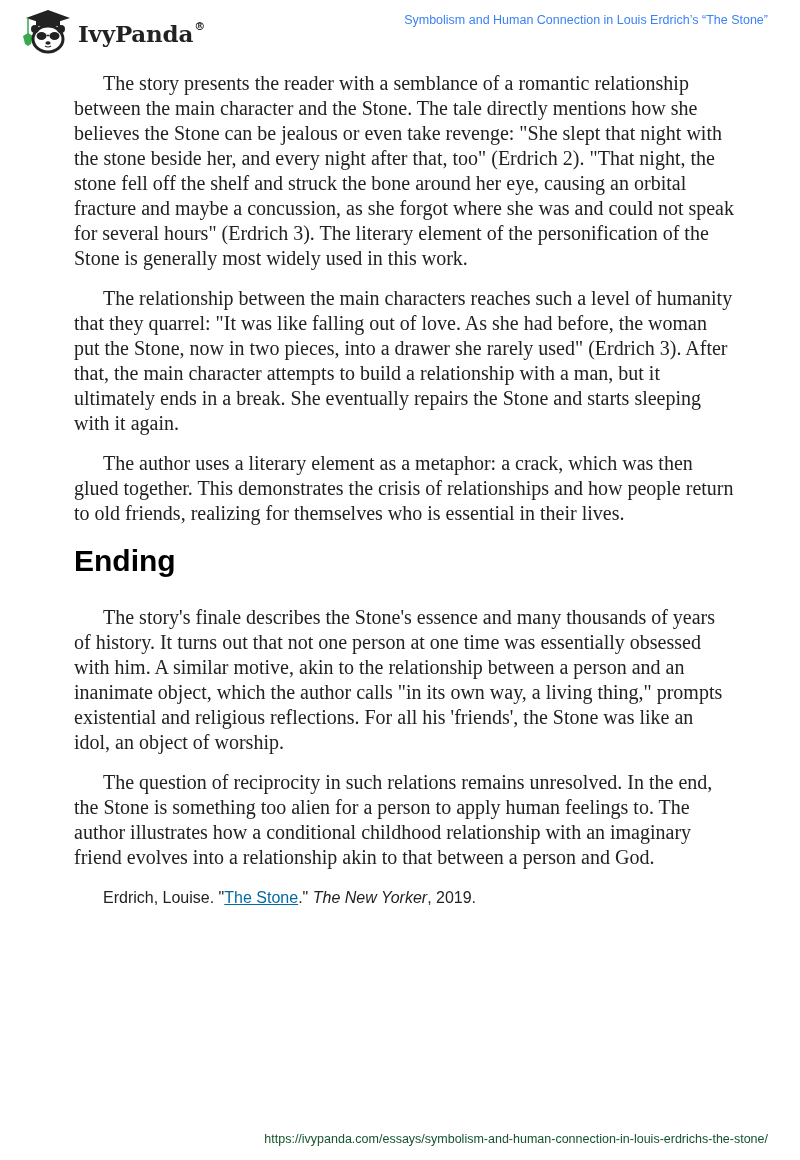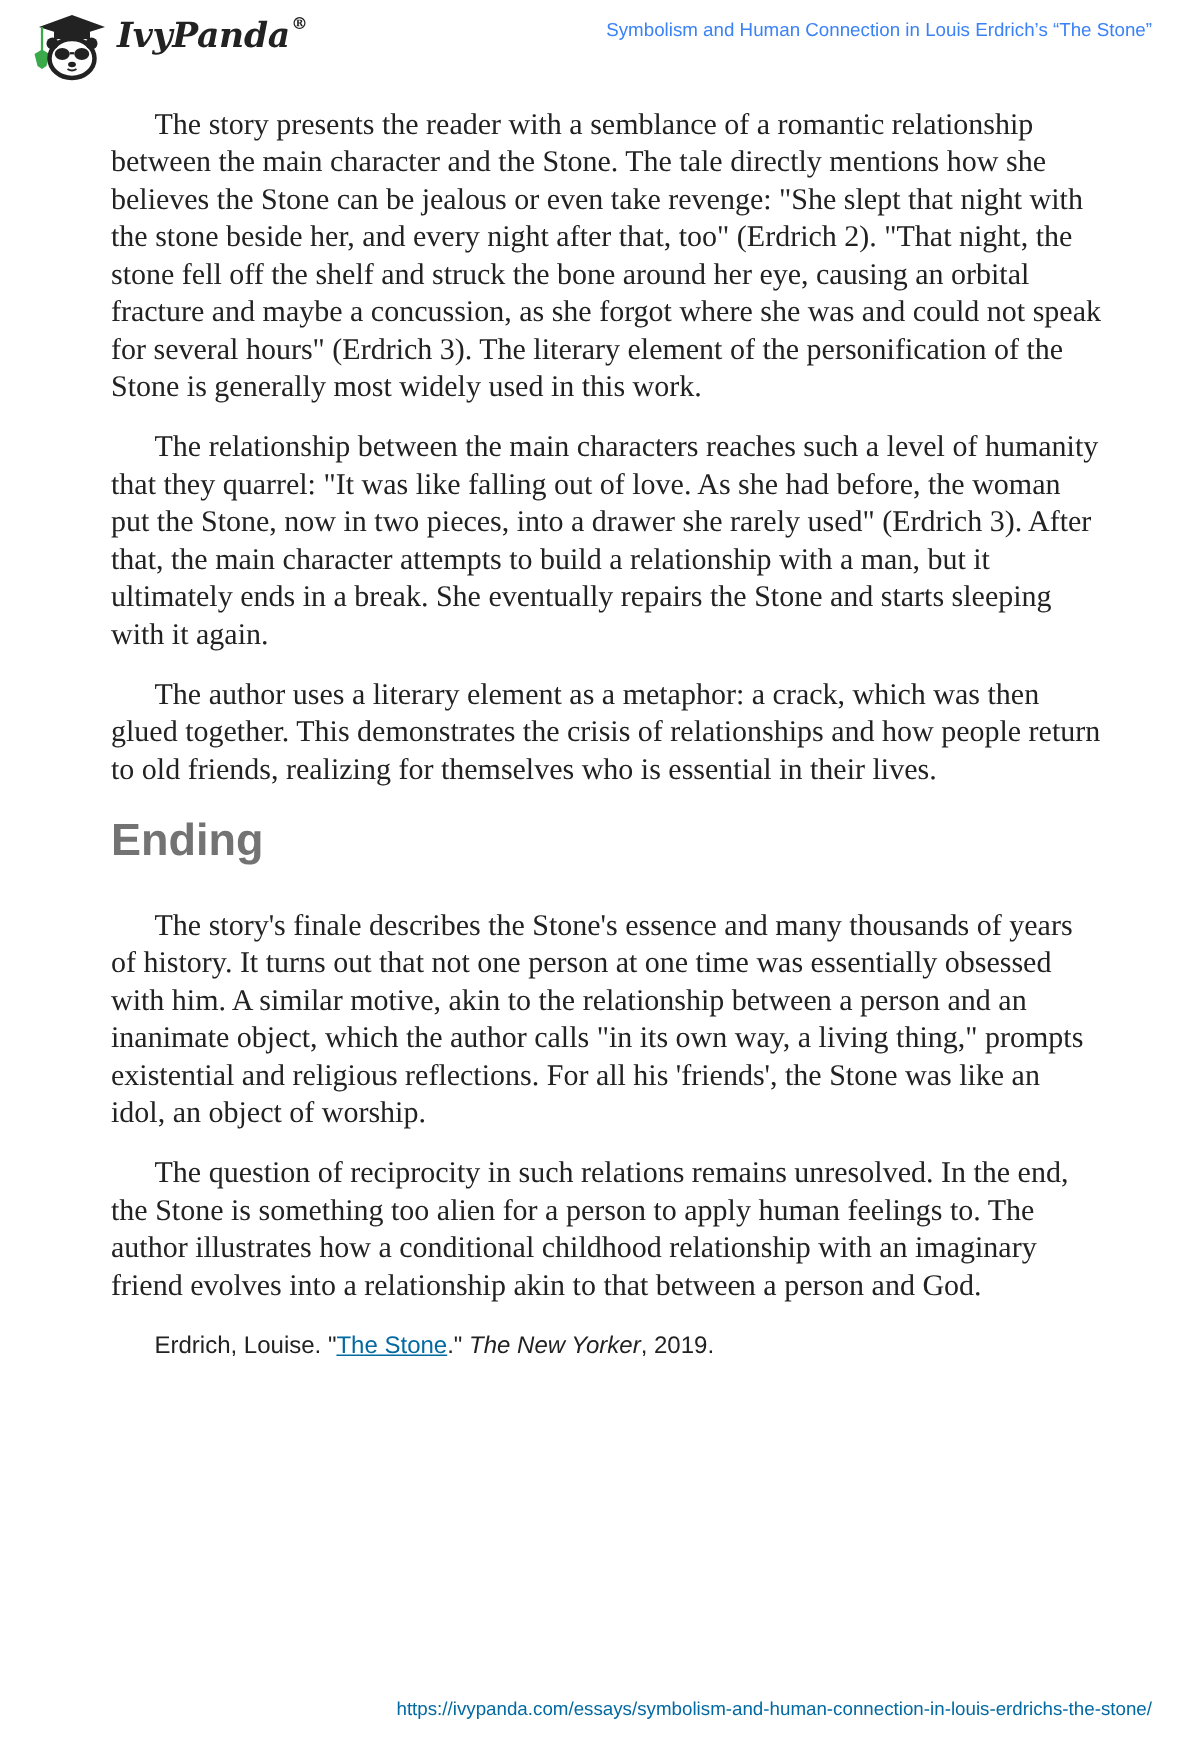--- a/index.html
+++ b/index.html
@@ -20,22 +20,21 @@
       top: 0;
       left: 0;
       width: 800px;
       height: 60px;
     }
     .logo {
       position: absolute;
       left: 18px;
       top: 8px;
       display: flex;
-      align-items: flex-start;
-      font-style: italic;
+      align-items: center;
     }
     .logo-mark {
       width: 54px;
       height: 46px;
       display: block;
     }
     .logo-text {
       font-family: "DejaVu Serif", "Liberation Serif", serif;
       font-weight: bold;
       font-size: 23px;
@@ -72,42 +71,42 @@
       margin: 0 0 15px 0;
       text-indent: 29px;
       color: #222222;
       font-family: Liberation Serif, serif;
     }
     h2.section-heading {
       font-size: 30px;
       font-weight: bold;
       margin: 12px 0 24px 0;
       line-height: 40px;
-      color: #737373;
+      color: #000000;
     }
     .citation {
       font-size: 16px;
       line-height: 25px;
       margin: 0;
       padding-left: 29px;
       color: #222222;
     }
     .citation a {
       color: #0369a1;
       text-decoration: underline;
     }
     .citation i {
       font-style: italic;
     }
     .footer-url {
       position: absolute;
       right: 32px;
       top: 1132px;
       font-size: 12.5px;
-      color: #0369a1;
+      color: #14532d;
       white-space: nowrap;
     }
   </style>
 </head>
 <body>
 
 <div class="header">
   <div class="logo">
     <svg class="logo-mark" viewBox="0 0 54 46" xmlns="http://www.w3.org/2000/svg">
 

